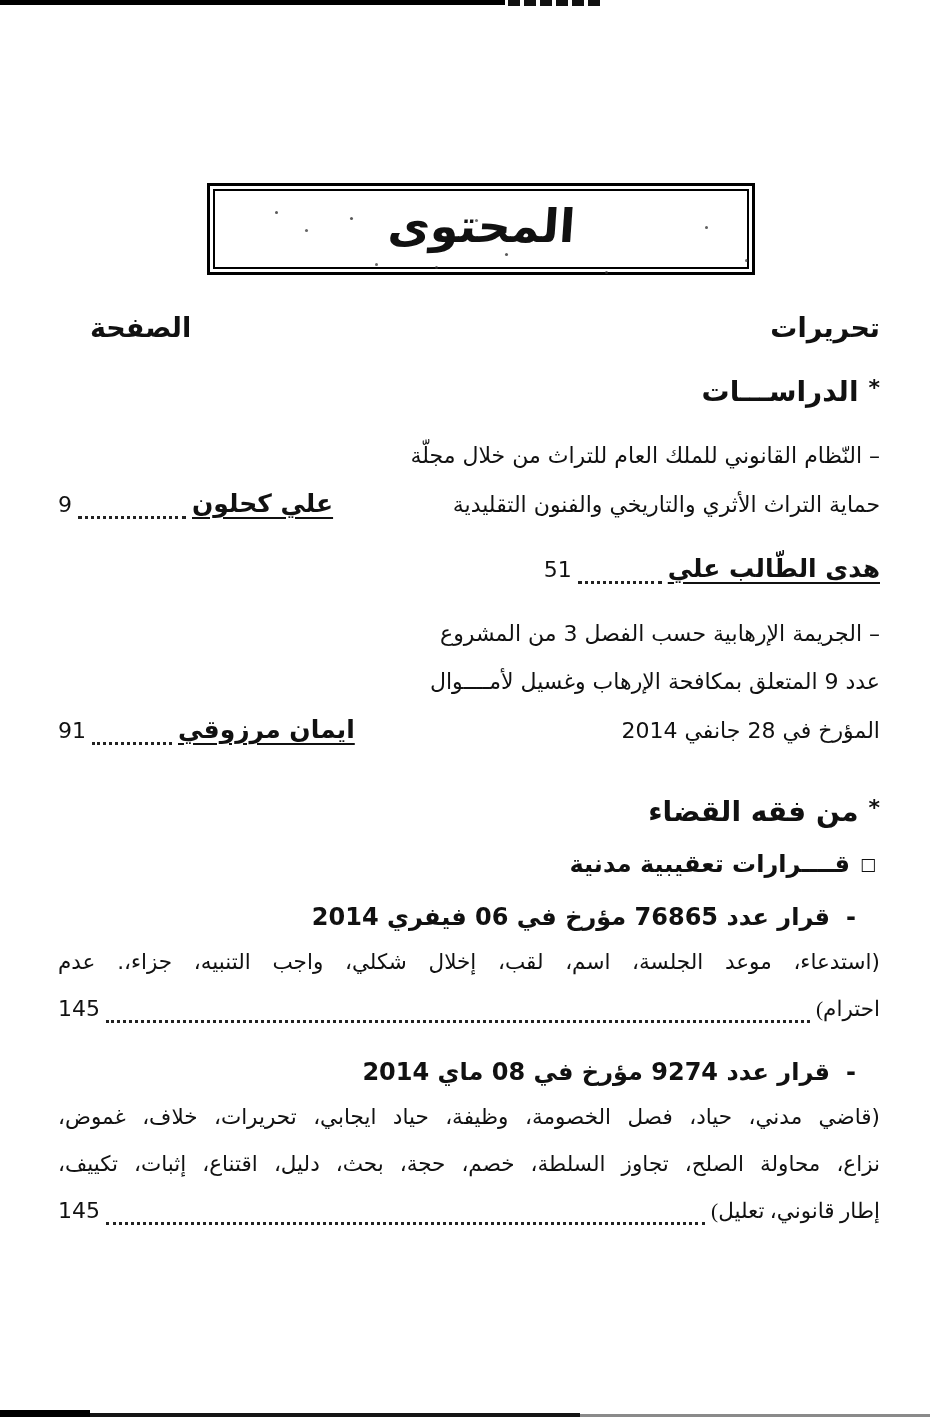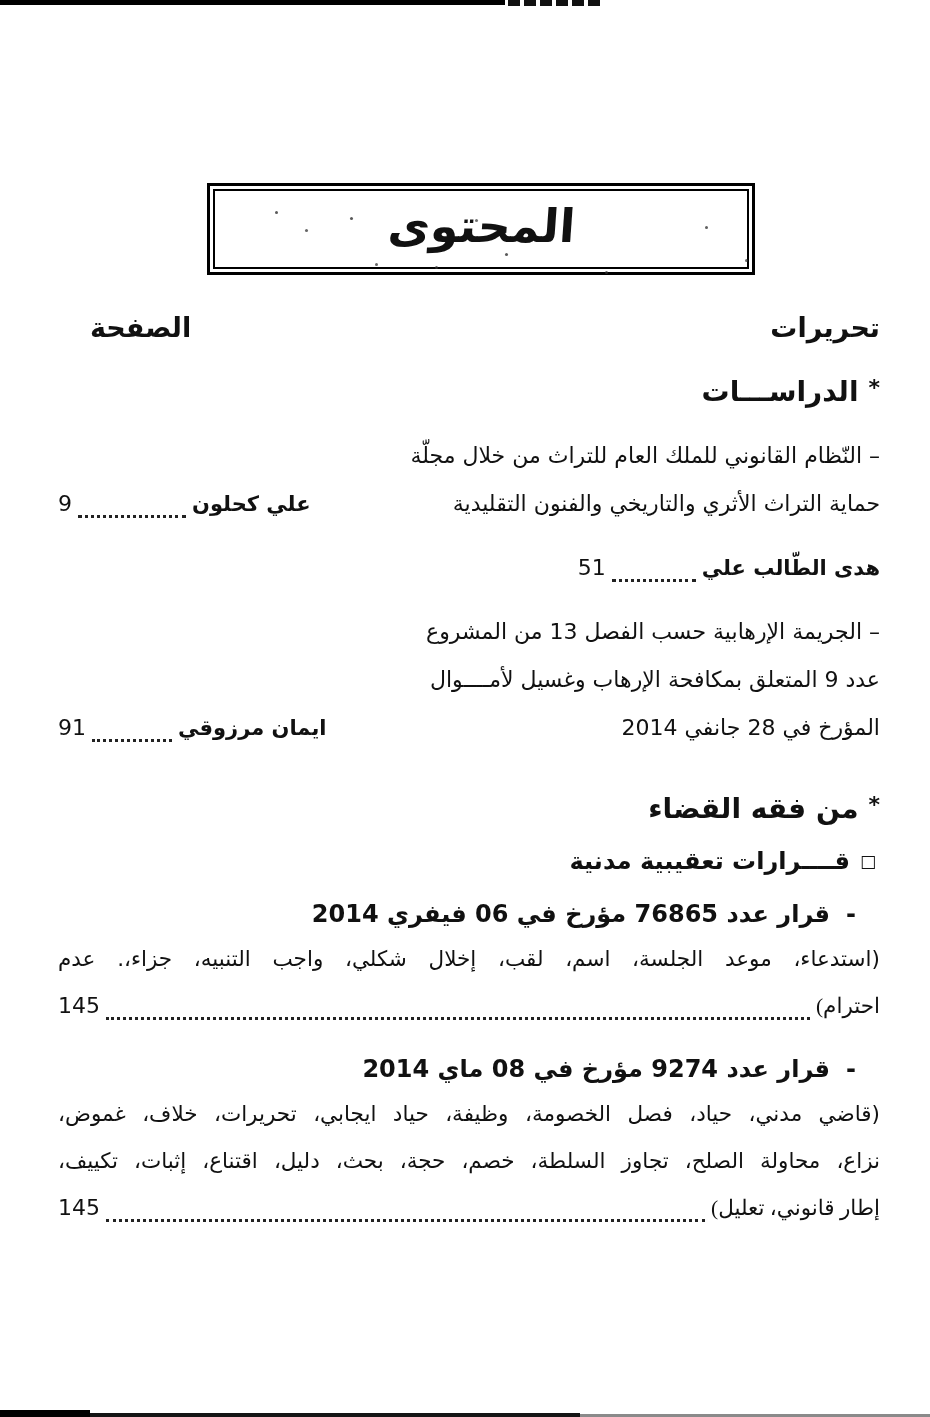--- a/index.html
+++ b/index.html
@@ -53,21 +53,21 @@
   .col-label { font-size: 27px; font-weight: bold; }
   .col-label.left { margin-left: 32px; }
   .section-heading { margin-top: 32px; font-size: 28px; font-weight: bold; display: flex; align-items: baseline; gap: 10px; }
   .bullet-star { font-size: 22px; font-weight: bold; transform: translateY(-6px); }
   .entries { margin-top: 24px; font-size: 22px; }
   .entry { margin-bottom: 16px; }
   .entry-line { line-height: 48px; text-align: right; }
   .toc-row { display: flex; justify-content: space-between; align-items: baseline; line-height: 48px; }
   .toc-row .row-title { white-space: nowrap; }
   .cluster { display: flex; align-items: baseline; direction: ltr; }
-  .author { font-weight: bold; font-size: 21px; text-underline-offset: 5px; text-decoration-thickness: 2px; white-space: nowrap; }
+  .author { font-weight: bold; font-size: 25px; text-decoration: underline; text-underline-offset: 5px; text-decoration-thickness: 2px; white-space: nowrap; }
   .leader { border-bottom: 3px dotted #222; align-self: flex-end; margin: 0 6px 10px 6px; }
   .leader.w110 { width: 108px; }
   .leader.w85 { width: 84px; }
   .leader.w80 { width: 80px; }
   .leader.grow { flex: 1 1 auto; min-width: 40px; }
   .pagenum { font-size: 22px; font-weight: 500; }
   
   .sub-heading { margin-top: 22px; font-size: 24px; font-weight: bold; display: flex; align-items: baseline; gap: 10px; padding-right: 4px; }
   .bullet-square { font-size: 17px; transform: translateY(-2px); }
   .decision-title { margin-top: 18px; font-size: 24px; font-weight: bold; display: flex; align-items: baseline; gap: 16px; padding-right: 24px; line-height: 42px; }
@@ -128,21 +128,21 @@
         <div class="toc-row">
           <span class="cluster">
             <span class="pagenum">51</span>
             <span class="leader w85"></span>
             <span class="author">هدى الطّالب علي</span>
           </span>
         </div>
       </div>
 
       <div class="entry">
-        <div class="entry-line">– الجريمة الإرهابية حسب الفصل 13 من المشروع</div>
+        <div class="entry-line">– الجريمة الإرهابية حسب الفصل 3 من المشروع</div>
         <div class="entry-line">عدد 9 المتعلق بمكافحة الإرهاب وغسيل لأمــــوال</div>
         <div class="toc-row">
           <span class="row-title">المؤرخ في 28 جانفي 2014</span>
           <span class="cluster">
             <span class="pagenum">91</span>
             <span class="leader w80"></span>
             <span class="author">ايمان مرزوقي</span>
           </span>
         </div>
       </div>

